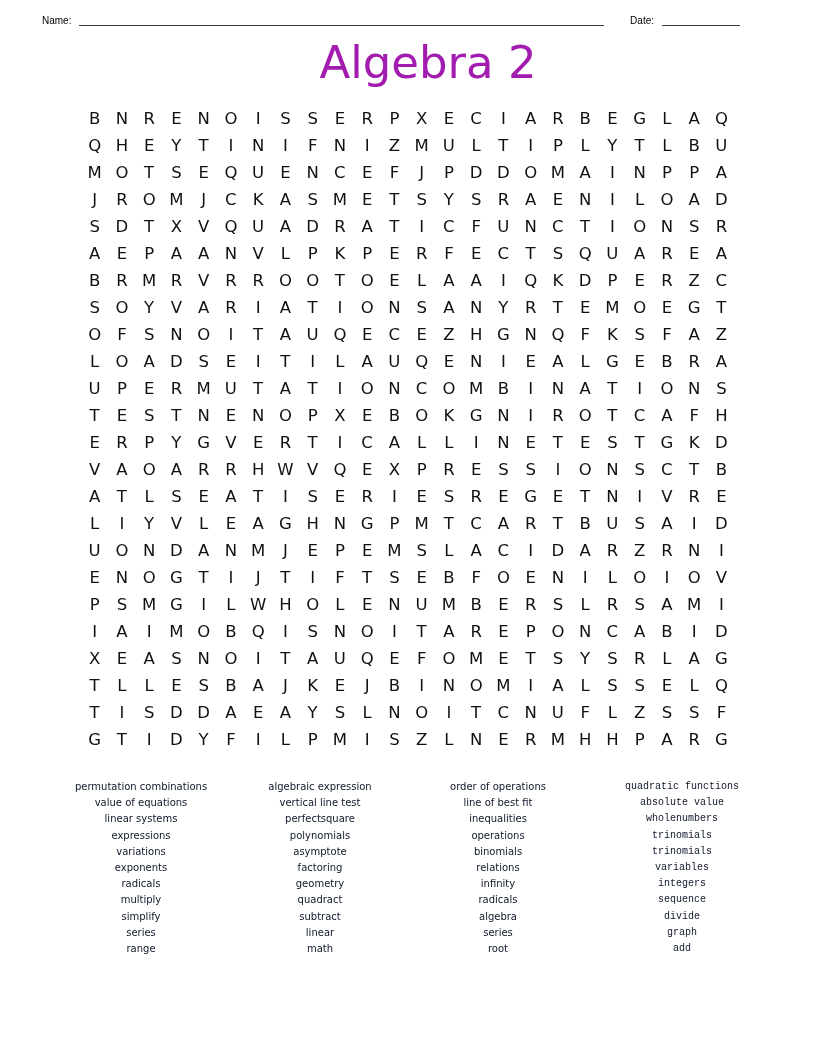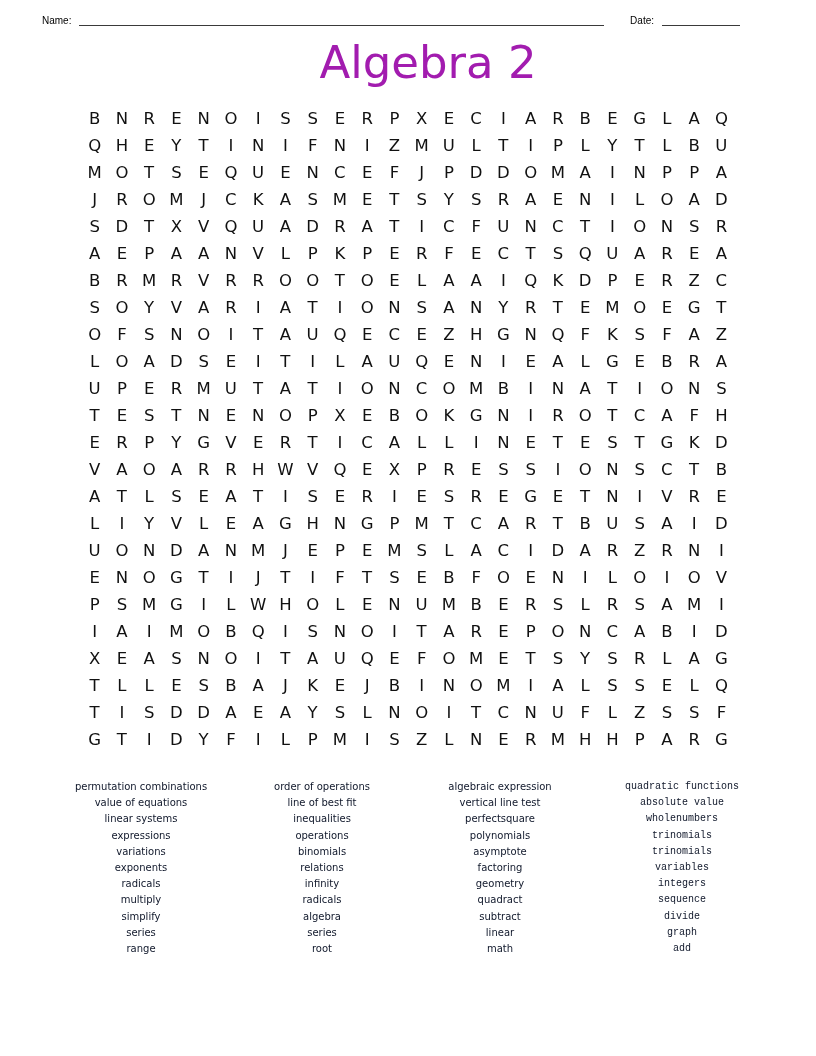--- a/index.html
+++ b/index.html
@@ -737,46 +737,46 @@
       <div class="word-item">linear systems</div>
       <div class="word-item">expressions</div>
       <div class="word-item">variations</div>
       <div class="word-item">exponents</div>
       <div class="word-item">radicals</div>
       <div class="word-item">multiply</div>
       <div class="word-item">simplify</div>
       <div class="word-item">series</div>
       <div class="word-item">range</div>
     </div>
+  <div class="word-col c2">
+      <div class="word-item">algebraic expression</div>
+      <div class="word-item">vertical line test</div>
+      <div class="word-item">perfectsquare</div>
+      <div class="word-item">polynomials</div>
+      <div class="word-item">asymptote</div>
+      <div class="word-item">factoring</div>
+      <div class="word-item">geometry</div>
+      <div class="word-item">quadract</div>
+      <div class="word-item">subtract</div>
+      <div class="word-item">linear</div>
+      <div class="word-item">math</div>
+    </div>
   <div class="word-col c3">
       <div class="word-item">order of operations</div>
       <div class="word-item">line of best fit</div>
       <div class="word-item">inequalities</div>
       <div class="word-item">operations</div>
       <div class="word-item">binomials</div>
       <div class="word-item">relations</div>
       <div class="word-item">infinity</div>
       <div class="word-item">radicals</div>
       <div class="word-item">algebra</div>
       <div class="word-item">series</div>
       <div class="word-item">root</div>
     </div>
-  <div class="word-col c2">
-      <div class="word-item">algebraic expression</div>
-      <div class="word-item">vertical line test</div>
-      <div class="word-item">perfectsquare</div>
-      <div class="word-item">polynomials</div>
-      <div class="word-item">asymptote</div>
-      <div class="word-item">factoring</div>
-      <div class="word-item">geometry</div>
-      <div class="word-item">quadract</div>
-      <div class="word-item">subtract</div>
-      <div class="word-item">linear</div>
-      <div class="word-item">math</div>
-    </div>
   <div class="word-col c4">
       <div class="word-item">quadratic functions</div>
       <div class="word-item">absolute value</div>
       <div class="word-item">wholenumbers</div>
       <div class="word-item">trinomials</div>
       <div class="word-item">trinomials</div>
       <div class="word-item">variables</div>
       <div class="word-item">integers</div>
       <div class="word-item">sequence</div>
       <div class="word-item">divide</div>

